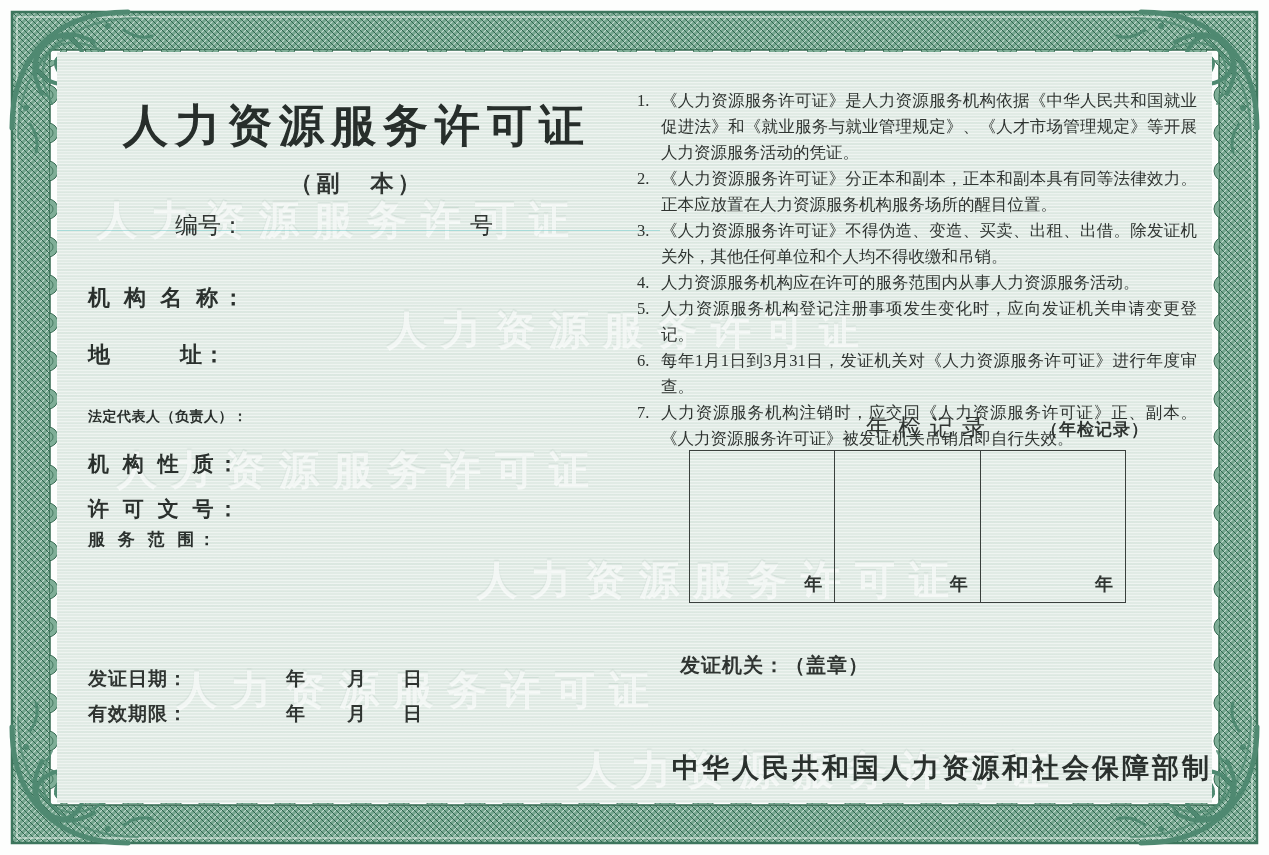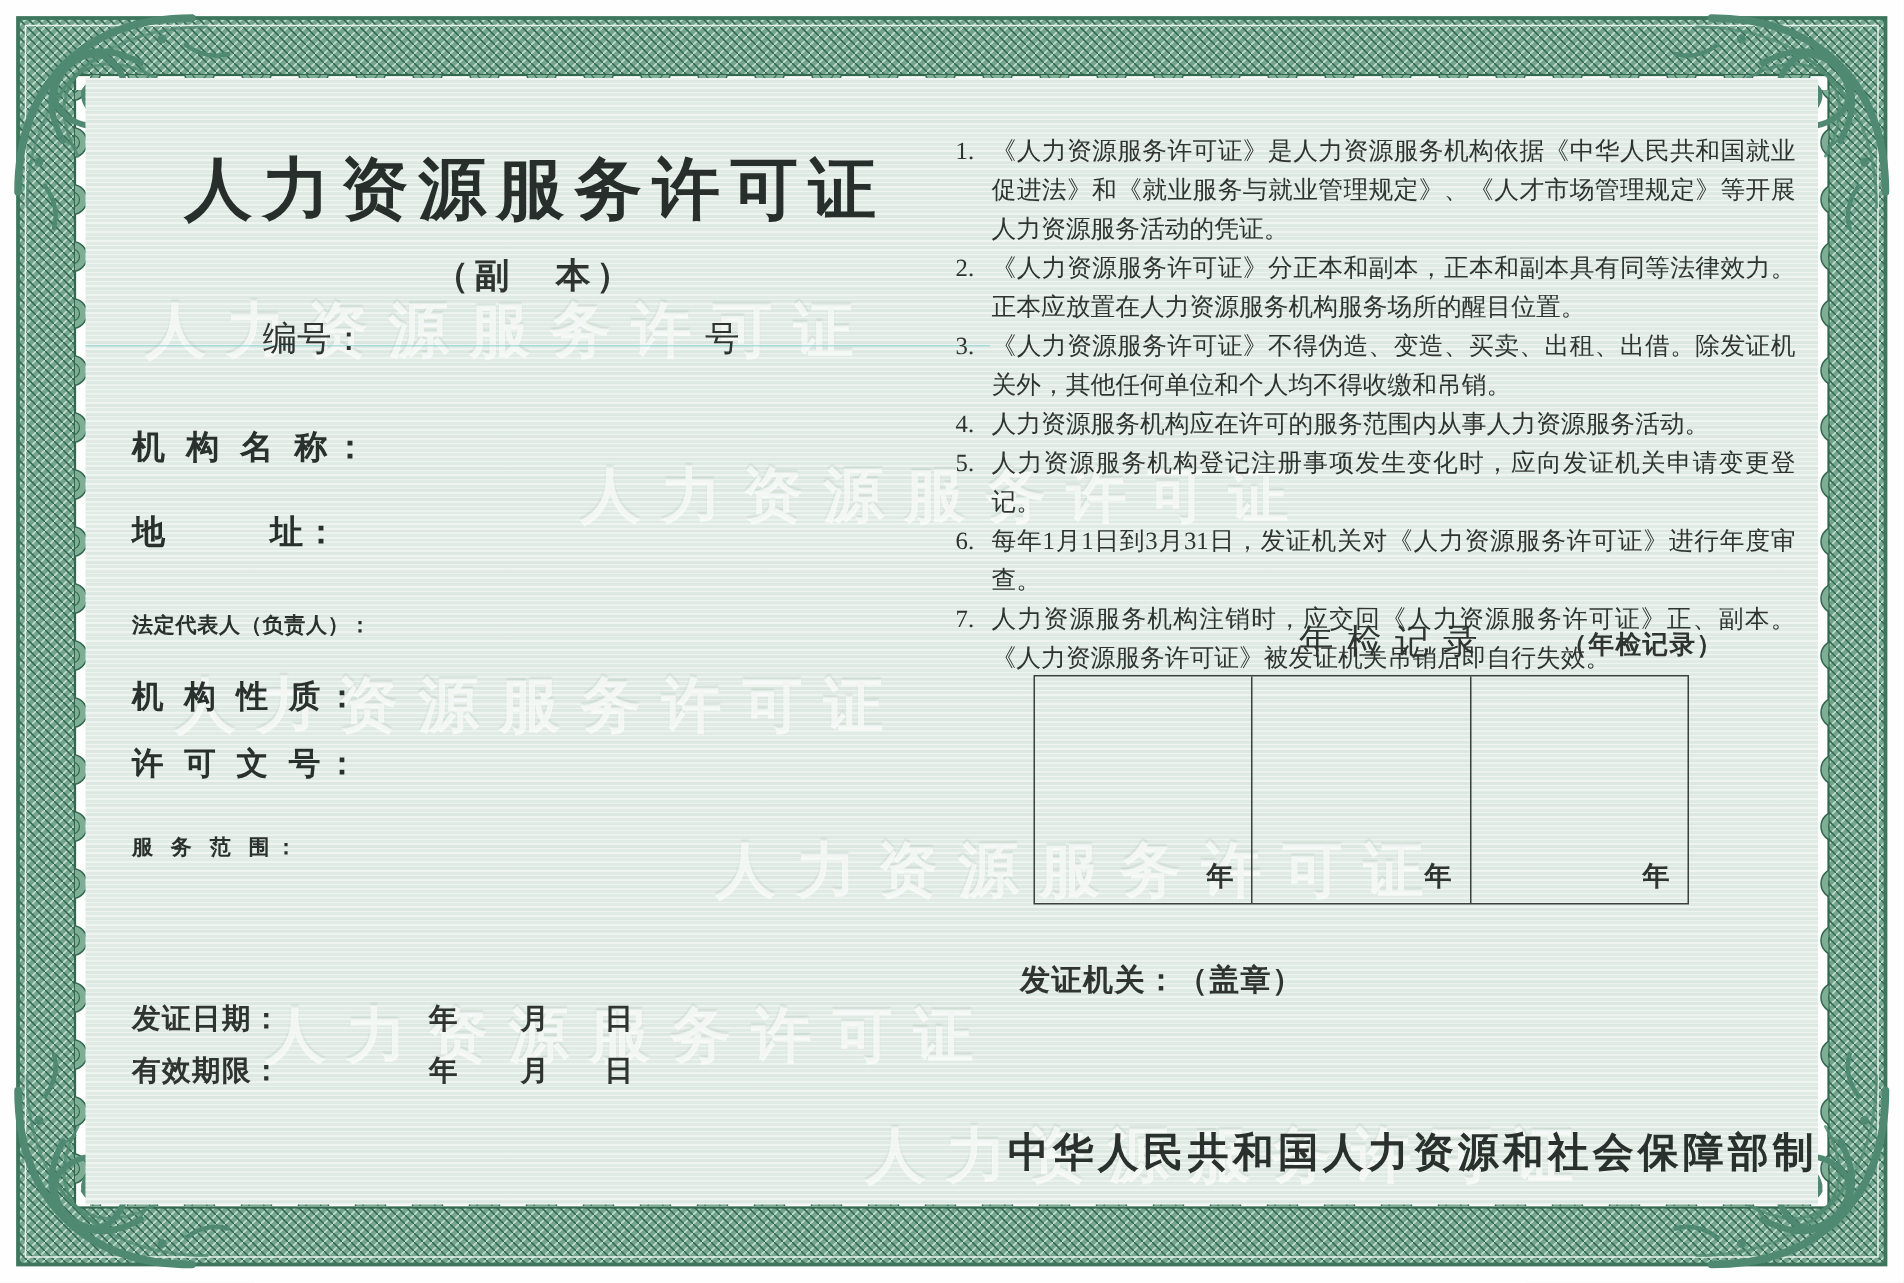--- a/index.html
+++ b/index.html
@@ -49,21 +49,21 @@
   }
   .serial-label { position:absolute; left:118px; top:2px; }
   .serial-suffix { position:absolute; left:413px; top:2px; }
 
   .field { position:absolute; left:31px; font-weight:bold; color:#2a302d;text-align:center; }
   .f-name  { top:231px; font-size:22px; letter-spacing:4px; }
   .f-addr  { top:288px; font-size:22px; letter-spacing:1px; }
   .f-legal { top:356px; font-size:14px; letter-spacing:0.5px; }
   .f-type  { top:398px; font-size:21px; letter-spacing:4px; }
   .f-lic   { top:443px; font-size:21px; letter-spacing:4px; }
-  .f-scope { top:504px; font-size:14px; letter-spacing:4px; }
+  .f-scope { top:476px; font-size:17px; letter-spacing:4px; }
 
   .date-row { position:absolute; left:31px; width:420px; height:28px;
               font-size:19px; font-weight:bold; }
   .d1 { top:614px; } .d2 { top:649px; }
   .date-row .dlabel { position:absolute; left:0; letter-spacing:1px; }
   .date-row .u1 { position:absolute; left:198px; }
   .date-row .u2 { position:absolute; left:259px; }
   .date-row .u3 { position:absolute; left:315px; }
 
   
@@ -92,21 +92,21 @@
     position:absolute; left:632px; top:398px; width:437px; height:153px;
     display:flex; border:1.5px solid #3a403d; background:transparent;
   }
   .check-cell { flex:1; position:relative; border-right:1.5px solid #3a403d; }
   .check-cell:last-child { border-right:none; }
   .check-cell .unit {
     position:absolute; right:12px; bottom:6px;
     font-size:18px; font-weight:bold;
   }
 
-  .issuer { position:absolute; left:623px; top:588px;
+  .issuer { position:absolute; left:623px; top:600px;
             font-size:20px; font-weight:bold; letter-spacing:1px; }
 
   .footer {
     position:absolute; left:46px; top:698px; width:1109px; text-align:right;
     font-family:"Liberation Serif", serif; font-size:27px; font-weight:bold;
     letter-spacing:3px; color:#2a302d;
   }
 </style>
 </head>
 <body>

